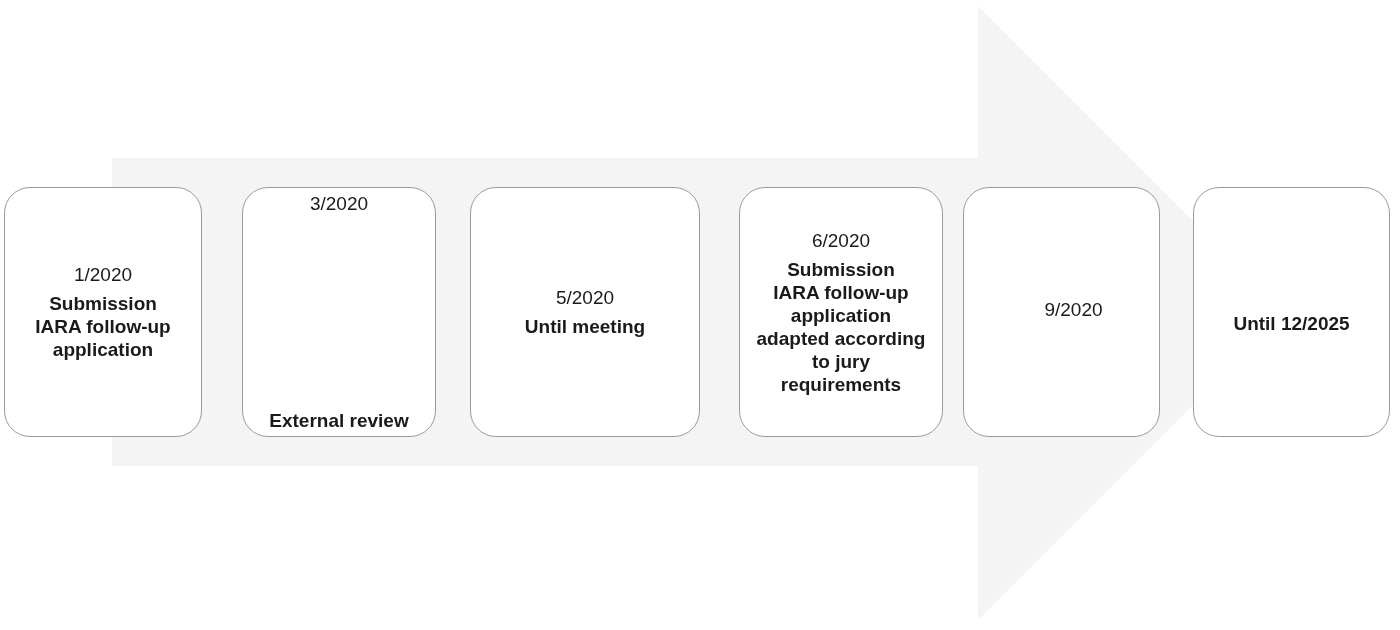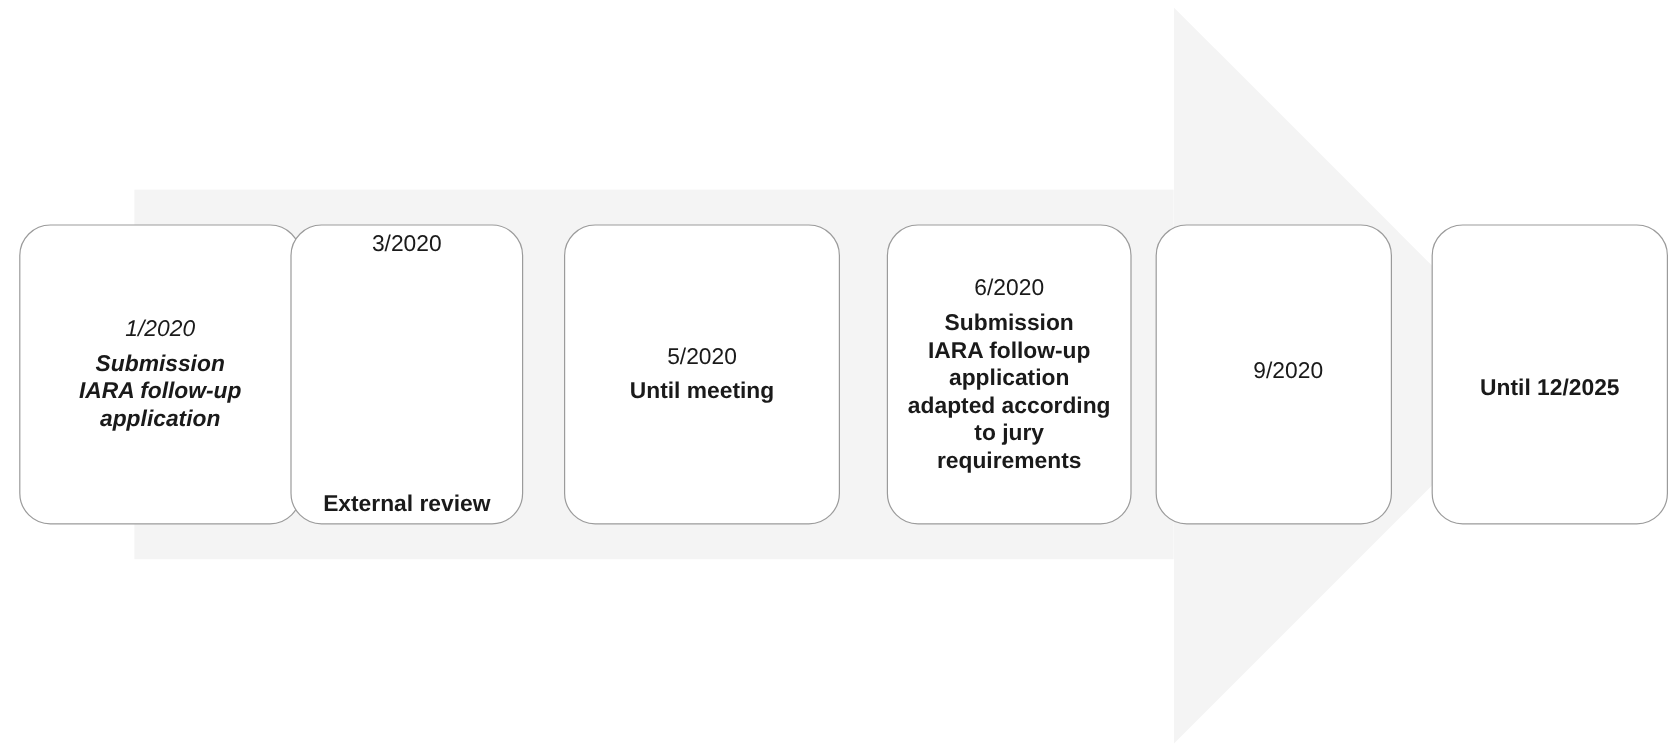--- a/index.html
+++ b/index.html
@@ -68,21 +68,21 @@
     font-size: 19px;
     line-height: 23px;
     font-weight: 700;
     white-space: pre-line;
   }
 
   
   .card-date.is-bold { font-weight: 700; margin-top: 28px; }
   .card-title.is-regular { font-weight: 400; line-height: 24px; }
 
-  .card-1 { left: 16px;    width: 235px; font-style: italic; }
+  .card-1 { left: 4px;    width: 198px; }
   .card-2 { left: 242px;  width: 194px; justify-content: space-between; }
   .card-3 { left: 470px;  width: 230px; }
   .card-4 { left: 739px;  width: 204px; }
   .card-5 { left: 963px;  width: 197px; padding-left: 29px; }
   .card-6 { left: 1193px; width: 197px; }
 </style>
 </head>
 <body>
 
 <div class="canvas">

